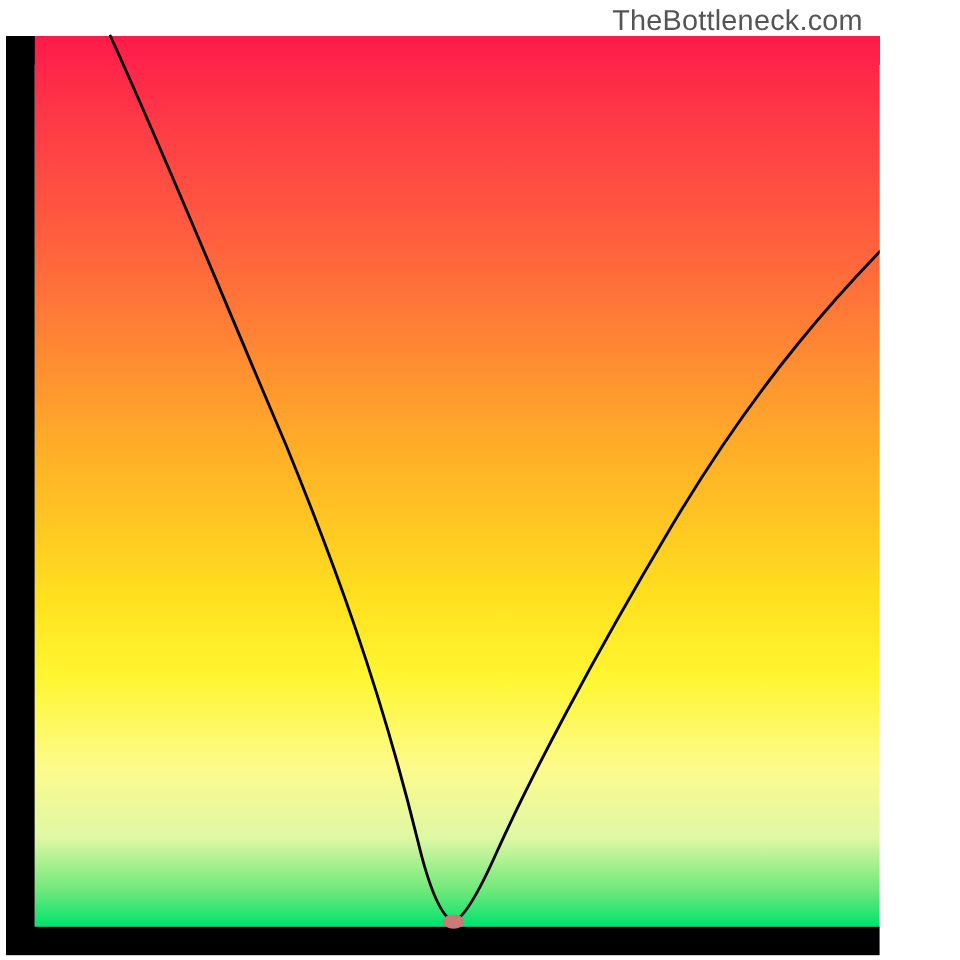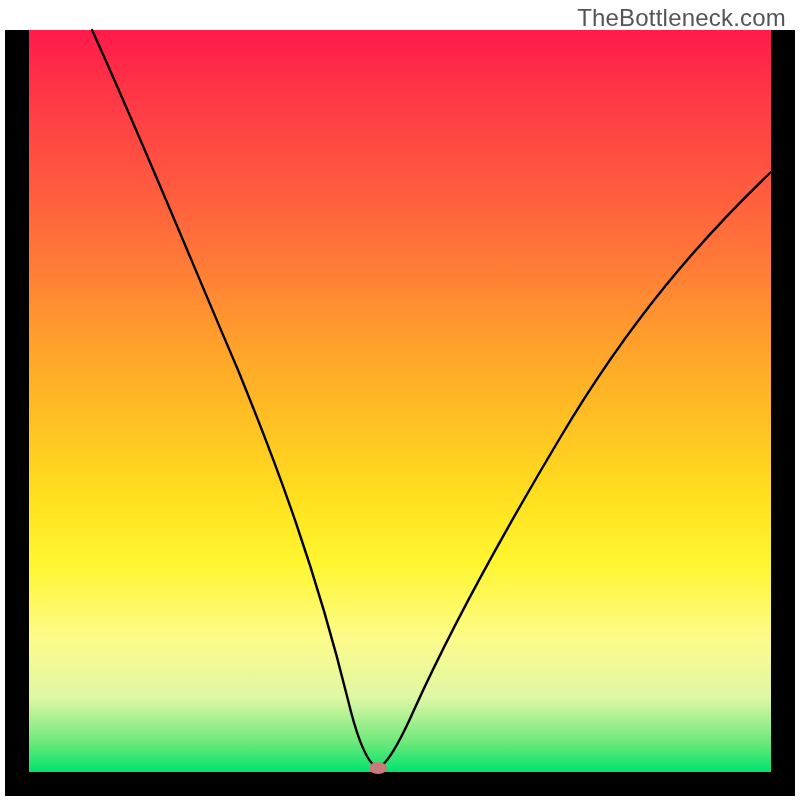--- a/index.html
+++ b/index.html
@@ -3,21 +3,21 @@
 <meta charset="utf-8">
 <style>
   body {
     margin: 0;
     padding: 0;
     background: #fff;
     font-family: Arial, Helvetica, sans-serif;
   }
   .stage {
     position: relative;
-    width: 800px;
+    width: 733px;
     height: 800px;
     overflow: hidden;
   }
   .watermark {
     position: absolute;
     top: 4px;
     right: 14px;
     font-size: 24px;
     font-weight: 400;
     letter-spacing: 0.2px;

